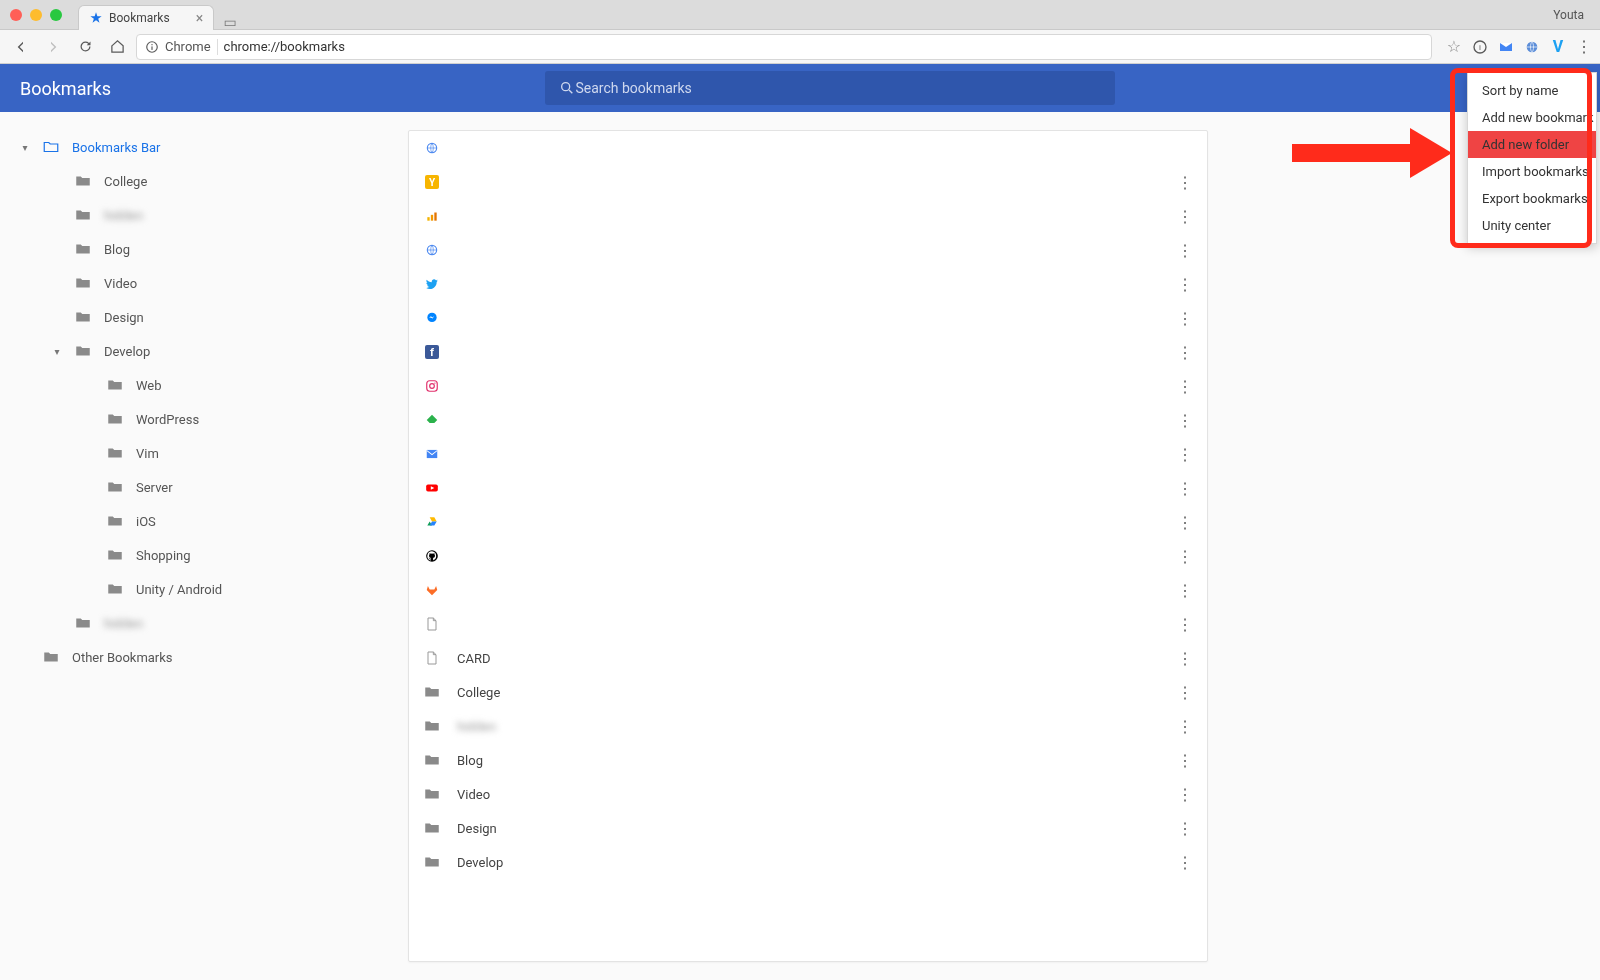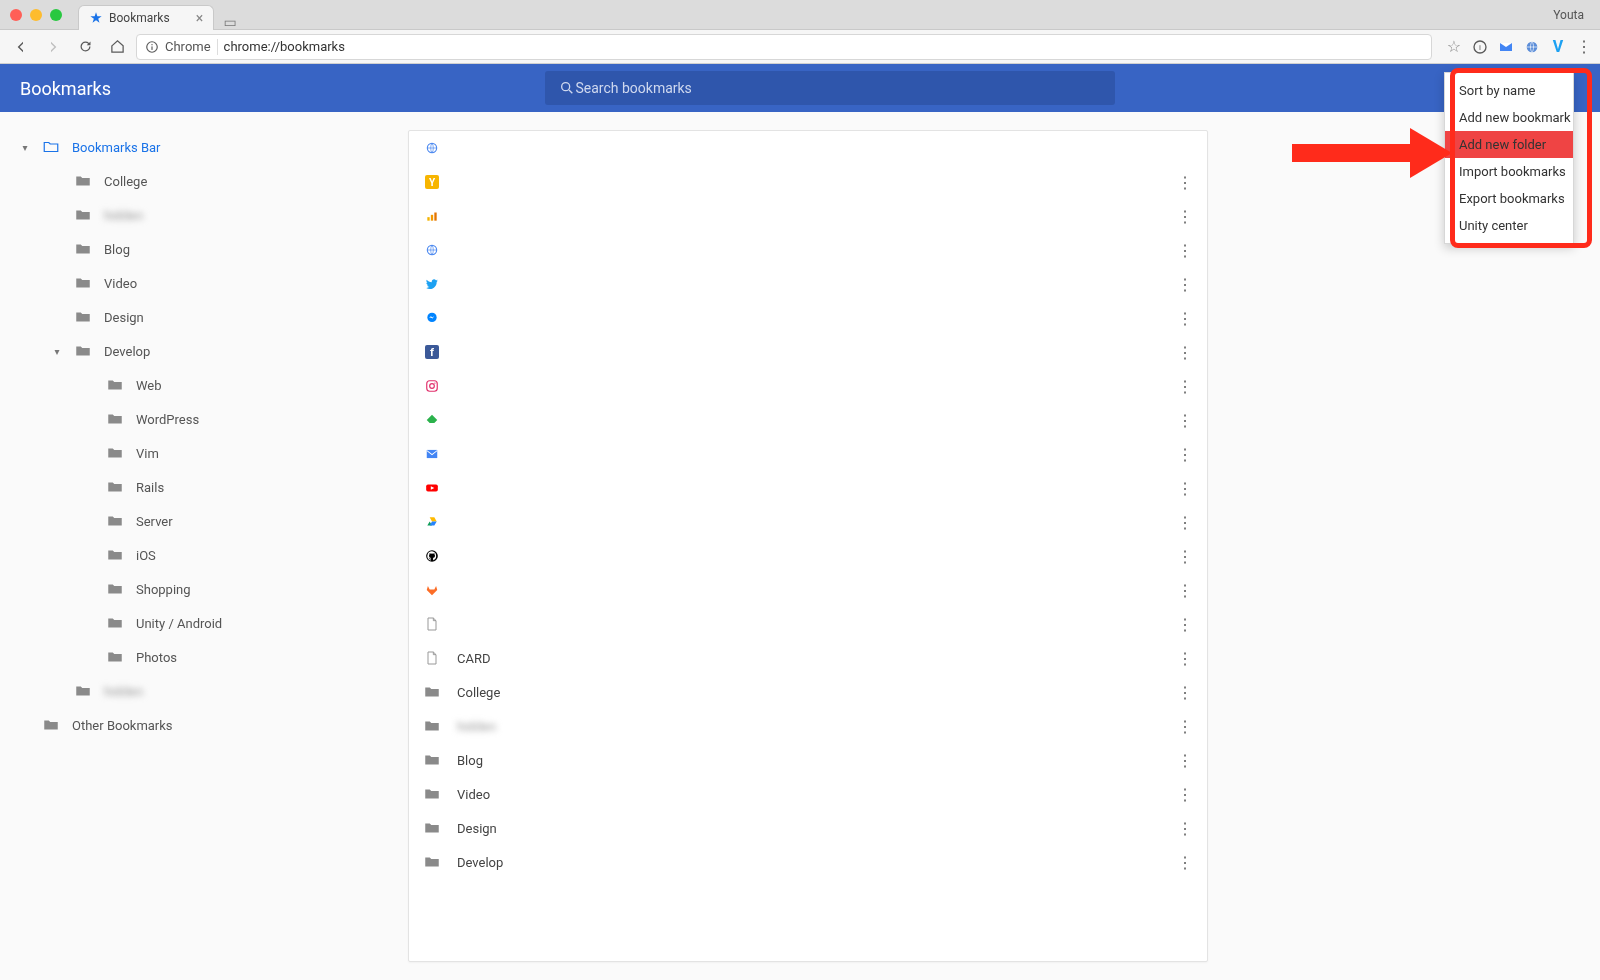--- a/index.html
+++ b/index.html
@@ -54,21 +54,21 @@
 
   
   .content { flex: 1; padding: 18px 0; display: flex; justify-content: flex-start; }
   .card { background: #fff; border: 1px solid #e3e3e3; border-radius: 2px; width: 800px; margin-left: 0; box-shadow: 0 1px 2px rgba(0,0,0,0.04); }
   .list-row { display: flex; align-items: center; height: 34px; padding: 0 14px; gap: 16px; font-size: 13px; color: #444; }
   .list-row .bicon { width: 18px; height: 18px; border-radius: 2px; display: flex; align-items: center; justify-content: center; font-size: 11px; font-weight: bold; }
   .list-row .label { flex: 1; white-space: nowrap; overflow: hidden; text-overflow: ellipsis; }
   .more-dots { color: #666; width: 16px; text-align: center; font-size: 16px; letter-spacing: 0; }
 
   
-  .ctx-menu { position: absolute; top: 72px; right: 26px; background: #fff; border: 1px solid #d7d7d7; box-shadow: 0 4px 10px rgba(0,0,0,0.2); font-size: 13px; color: #333; padding: 4px 0; z-index: 50; width: 130px; }
+  .ctx-menu { position: absolute; top: 72px; right: 3px; background: #fff; border: 1px solid #d7d7d7; box-shadow: 0 4px 10px rgba(0,0,0,0.2); font-size: 13px; color: #333; padding: 4px 0; z-index: 50; width: 130px; }
   .ctx-item { padding: 6px 14px; cursor: pointer; white-space: nowrap; }
   .ctx-item.hover { background: #ef4444; }
 
   
   .highlight-box { position: absolute; top: 68px; right: 8px; width: 142px; height: 180px; border: 5px solid #ff2b1b; border-radius: 8px; z-index: 60; pointer-events: none; }
   .arrow-wrap { position: absolute; top: 128px; right: 148px; width: 160px; height: 50px; z-index: 61; pointer-events: none; }
 
   svg { display: block; }
 </style>
 </head>
@@ -263,29 +263,20 @@
           </span>
           <span>Vim</span>
         </div>
         <div class="tree-row depth2">
           <span class="spacer"></span>
           <span class="ficon">
             <svg width="18" height="18" viewBox="0 0 24 24">
               <path fill="#8a8a8a" d="M3 6h6l2 2h10v10H3z"></path>
             </svg>
           </span>
-          <span>Rails</span>
-        </div>
-        <div class="tree-row depth2">
-          <span class="spacer"></span>
-          <span class="ficon">
-            <svg width="18" height="18" viewBox="0 0 24 24">
-              <path fill="#8a8a8a" d="M3 6h6l2 2h10v10H3z"></path>
-            </svg>
-          </span>
           <span>Server</span>
         </div>
         <div class="tree-row depth2">
           <span class="spacer"></span>
           <span class="ficon">
             <svg width="18" height="18" viewBox="0 0 24 24">
               <path fill="#8a8a8a" d="M3 6h6l2 2h10v10H3z"></path>
             </svg>
           </span>
           <span>iOS</span>
@@ -300,29 +291,20 @@
           <span>Shopping</span>
         </div>
         <div class="tree-row depth2">
           <span class="spacer"></span>
           <span class="ficon">
             <svg width="18" height="18" viewBox="0 0 24 24">
               <path fill="#8a8a8a" d="M3 6h6l2 2h10v10H3z"></path>
             </svg>
           </span>
           <span>Unity / Android</span>
-        </div>
-        <div class="tree-row depth2">
-          <span class="spacer"></span>
-          <span class="ficon">
-            <svg width="18" height="18" viewBox="0 0 24 24">
-              <path fill="#8a8a8a" d="M3 6h6l2 2h10v10H3z"></path>
-            </svg>
-          </span>
-          <span>Photos</span>
         </div>
       </div>
     <div class="tree-row depth1">
       <span class="spacer"></span>
       <span class="ficon">
         <svg width="18" height="18" viewBox="0 0 24 24">
             <path class="folder-grey" d="M3 6h6l2 2h10v10H3z"></path>
           </svg>
       </span>
       <span class="blurred">hidden</span>

